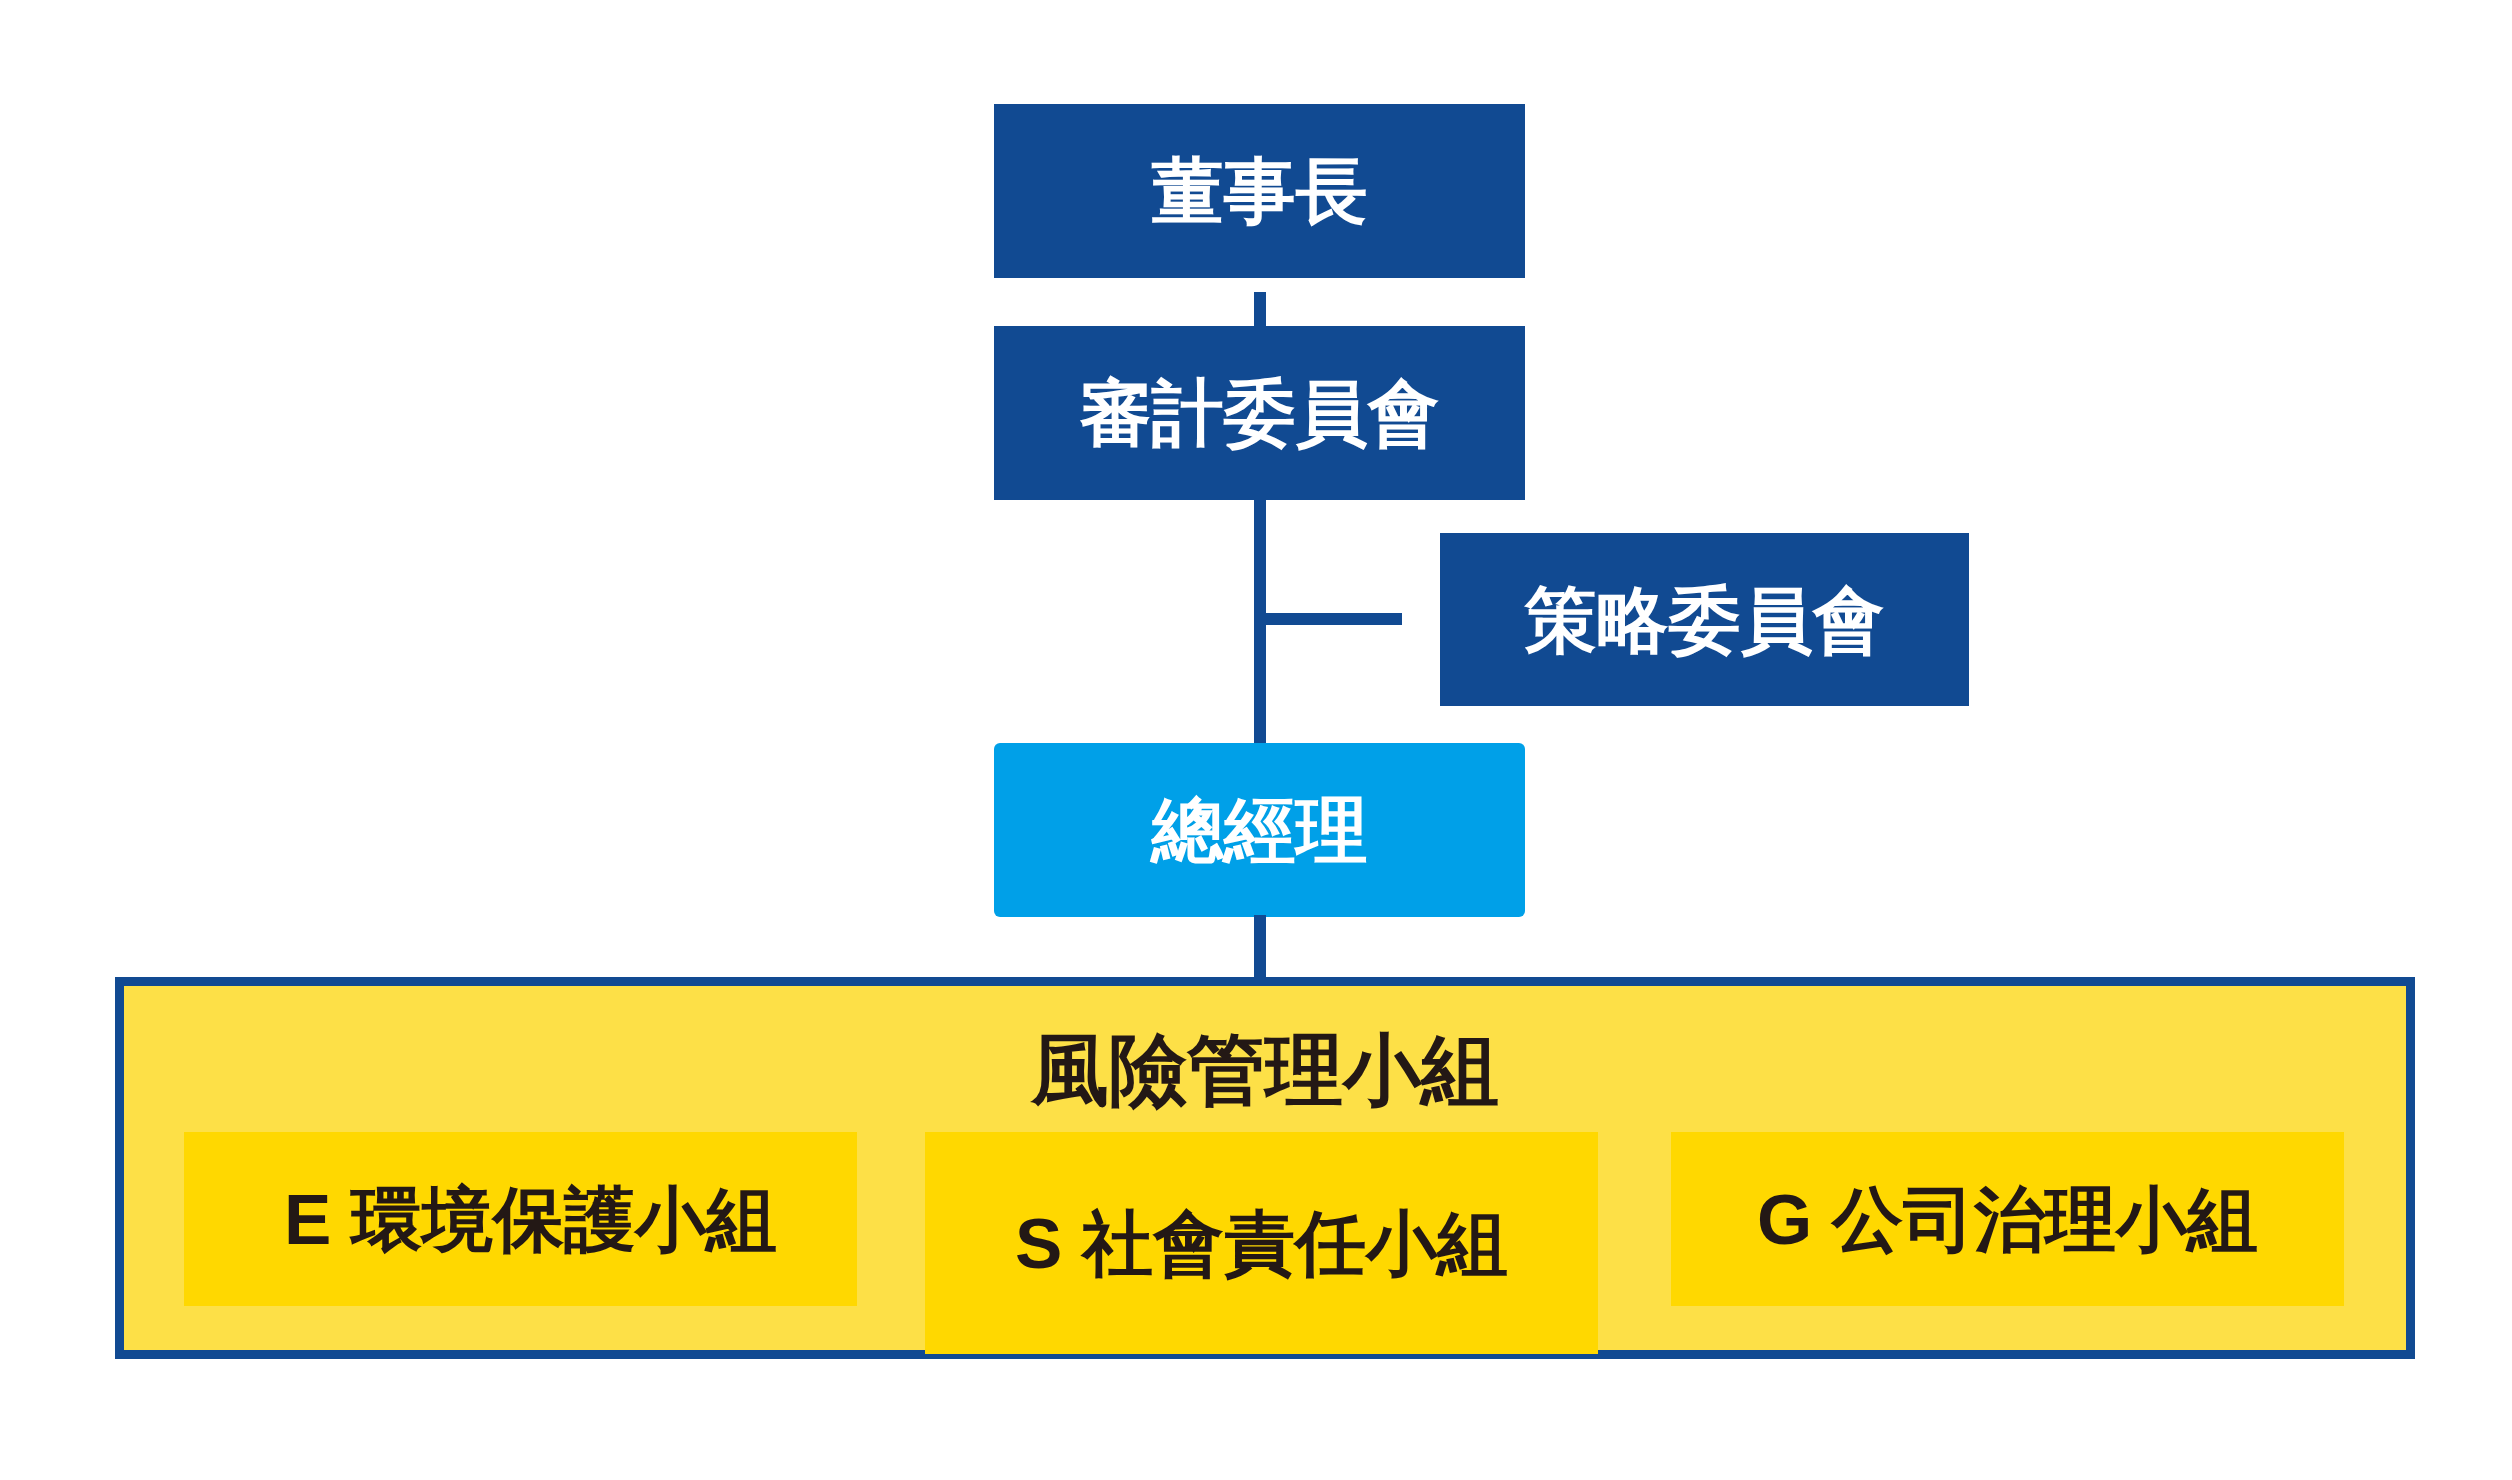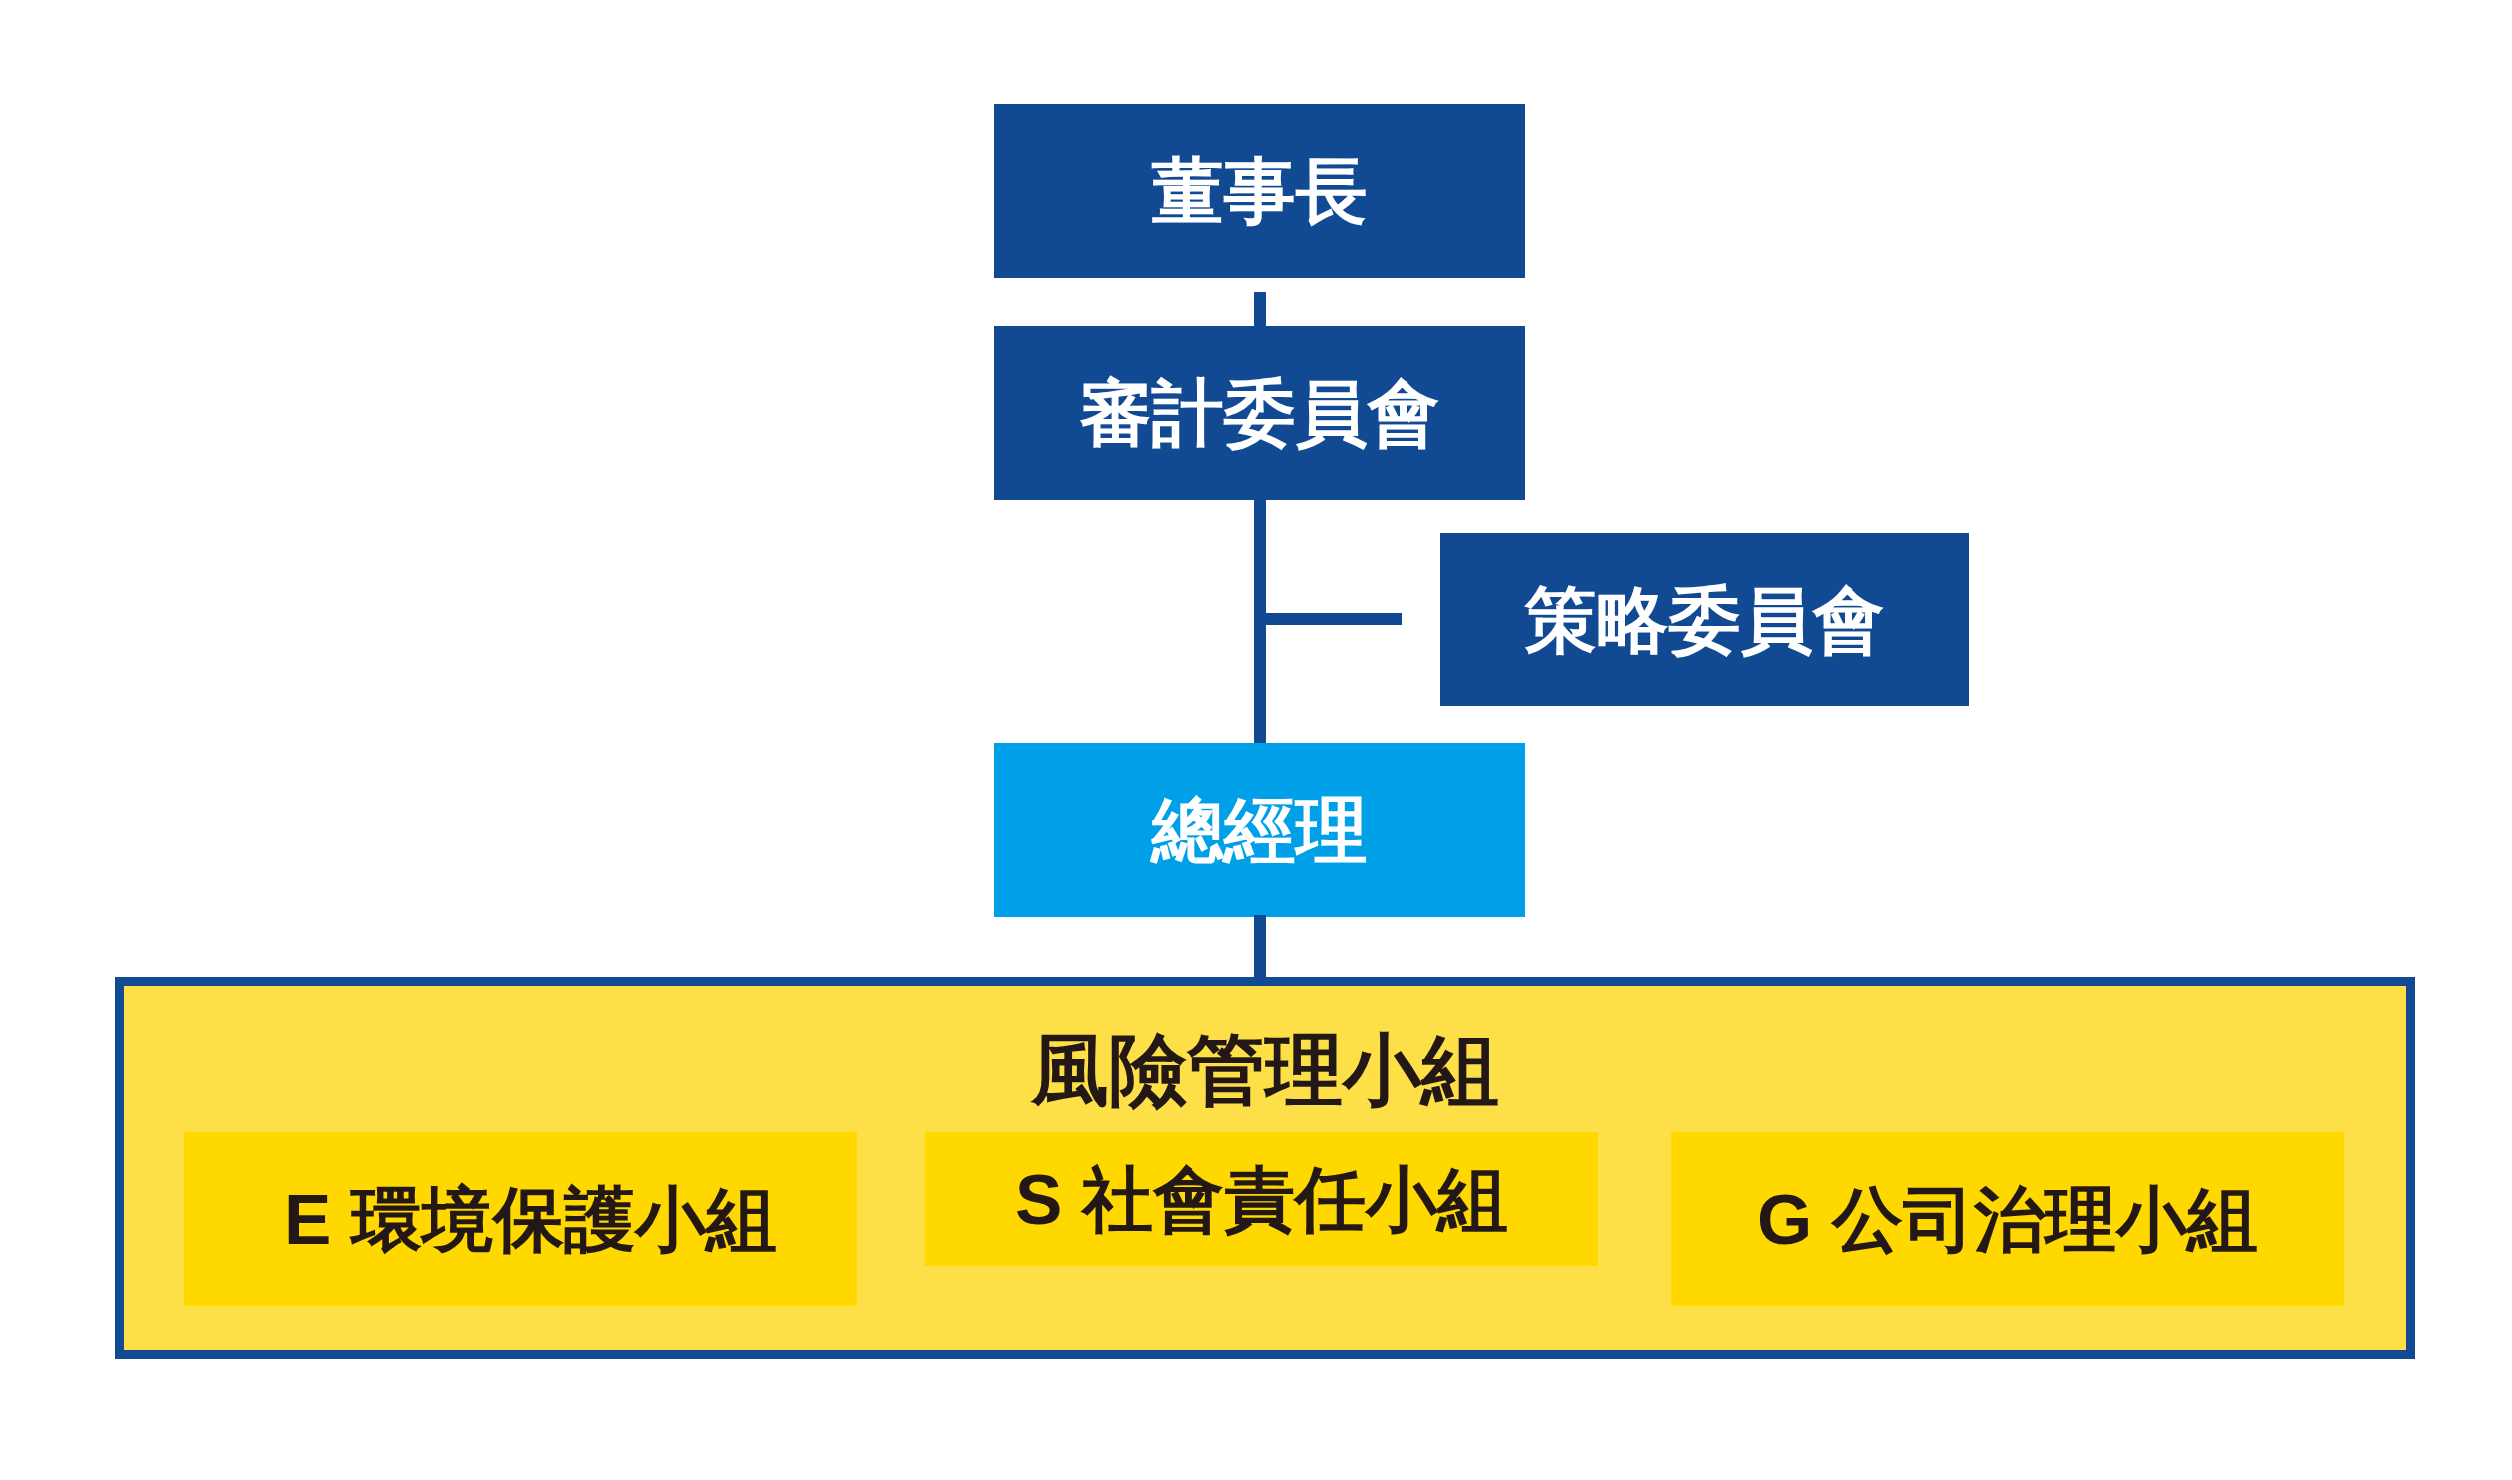--- a/index.html
+++ b/index.html
@@ -49,21 +49,21 @@
     font-size: 71px;
   }
   .connector {
     position: absolute;
     background: #114a92;
   }
   
   #chairman-box      { left: 994px; top: 104px;  width: 531px; height: 174px; }
   #audit-box         { left: 994px; top: 326px;  width: 531px; height: 174px; }
   #strategy-box      { left: 1400px; top: 533px;  width: 529px; height: 173px; margin-left: 40px; }
-  #gm-box            { left: 994px; top: 743px;  width: 531px; height: 174px; }
+  #gm-box            { left: 994px; top: 743px;  width: 531px; height: 174px; border-radius: 6px; }
 
   #conn-chairman-audit { left: 1254px; top: 292px;  width: 12px;  height: 35px; }
   #conn-audit-gm       { left: 1254px; top: 499px;  width: 12px;  height: 246px; }
   #conn-strategy       { left: 1260px; top: 613px;  width: 142px; height: 12px; }
   #conn-gm-panel       { left: 1254px; top: 915px; width: 12px;  height: 64px; }
 
   .panel {
     position: absolute;
     left: 115px;
     top: 977px;
@@ -79,21 +79,21 @@
     top: 45px;
     width: 100%;
     text-align: center;
     font-weight: bold;
     font-size: 78px;
     line-height: 1;
     color: #231815;
     white-space: nowrap;
   }
   #sub-box-e { left: 60px;   top: 146px; width: 673px; height: 174px; padding-left: 20px; }
-  #sub-box-s { left: 801px;  top: 146px; width: 673px; height: 134px; }
+  #sub-box-s { left: 801px;  top: 146px; width: 673px; height: 222px; }
   #sub-box-g { left: 1547px; top: 146px; width: 673px; height: 174px; }
 </style>
 </head>
 <body>
 
 <div class="canvas">
 
   <div class="node navy-box" id="chairman-box">
     <span class="label">董事長</span>
   </div>

